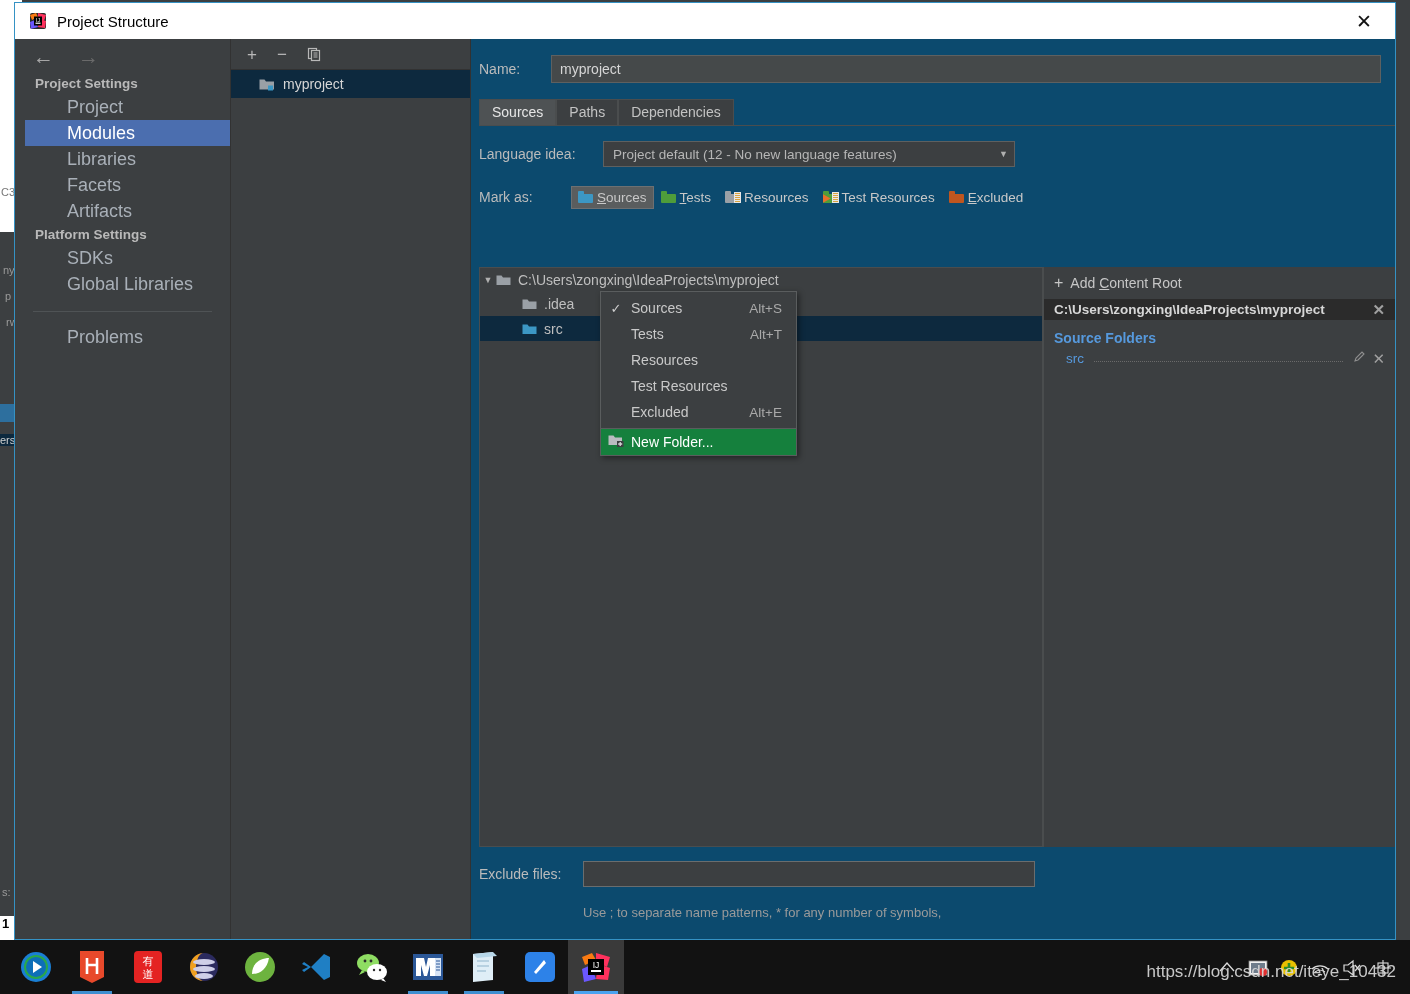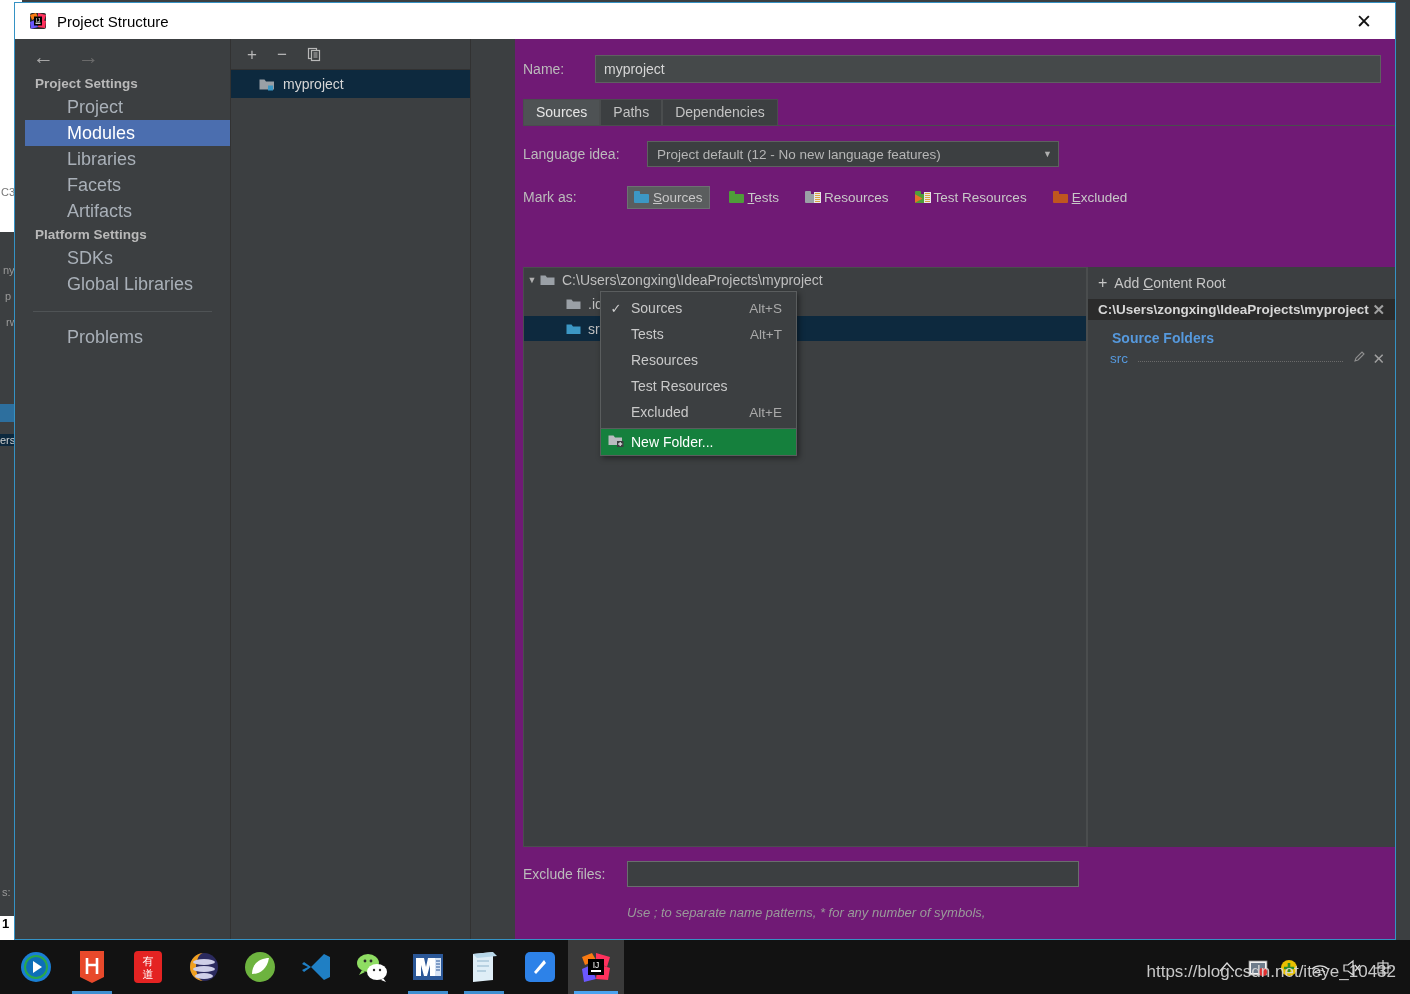--- a/index.html
+++ b/index.html
@@ -62,21 +62,21 @@
   .mod-toolbar{height:30px;display:flex;align-items:center;gap:20px;padding-left:16px;
     border-bottom:1px solid #323232;}
   .tb-ic{color:#b8b8b8;font-size:17px;line-height:1;display:inline-flex;align-items:center;}
   .mod-row{
     height:28px;display:flex;align-items:center;padding-left:28px;gap:8px;
     background:#0d293e;color:#d6d6d6;font-size:14px;
   }
 
   
   .main{
-    position:absolute;left:456px;top:36px;right:0;bottom:0;background:#701a75;overflow:hidden;margin-left:44px;
+    position:absolute;left:456px;top:36px;right:0;bottom:0;background:#0c4a6e;overflow:hidden;
   }
   .name-row{display:flex;align-items:center;height:32px;margin:14px 14px 0 8px;}
   .name-label{width:72px;font-size:14px;color:#bbbbbb;}
   .textfield{
     flex:1;height:28px;background:#45494a;border:1px solid #5e6060;box-sizing:border-box;
     color:#d6d6d6;font-size:14px;display:flex;align-items:center;padding-left:8px;
   }
   .tabs{display:flex;align-items:flex-end;height:26px;margin:14px 0 0 8px;}
   .tab{
     padding:4px 12px 5px 12px;font-size:14px;color:#c3c3c3;
@@ -87,21 +87,21 @@
 
   .lang-row{display:flex;align-items:center;height:28px;margin:14px 0 0 8px;}
   .lang-label{width:124px;font-size:14px;color:#bbbbbb;}
   .combo{
     width:412px;height:26px;background:#3c3f41;border:1px solid #5e6060;box-sizing:border-box;
     display:flex;align-items:center;padding:0 6px 0 9px;color:#b6b6b6;font-size:13.5px;
     justify-content:space-between;
   }
   .combo-arrow{font-size:9px;color:#b0b0b0;}
 
-  .mark-row{display:flex;align-items:center;height:26px;margin:16px 0 0 8px;gap:12px;}
+  .mark-row{display:flex;align-items:center;height:26px;margin:16px 0 0 8px;gap:0;}
   .mark-label{width:92px;font-size:14px;color:#bbbbbb;}
   .mark-btn{
     display:inline-flex;align-items:center;gap:4px;padding:3px 6px;font-size:13.5px;color:#c8c8c8;
     border:1px solid transparent;
   }
   .mark-btn.pressed{background:#5a5d5e;border:1px solid #6d7072;}
   .mark-btn u{text-decoration:underline;}
 
   
   .fold{display:inline-block;width:15px;height:12px;position:relative;flex:none;}
@@ -124,21 +124,21 @@
     position:absolute;left:572px;top:228px;right:0;bottom:92px;background:#3c3f41;
     border-left:1px solid #4a4d4e;box-sizing:border-box;overflow:hidden;
   }
   .croot-add{display:flex;align-items:center;gap:7px;padding:8px 0 8px 10px;font-size:14px;color:#c6c6c6;}
   .croot-plus{font-size:16px;color:#c6c6c6;line-height:1;}
   .croot-head{
     background:#2b2b2b;display:flex;align-items:center;justify-content:space-between;
     padding:3px 10px 3px 10px;font-weight:bold;font-size:13.5px;color:#d7d7d7;
   }
   .xbtn{color:#a0a0a0;font-size:15px;line-height:1;}
-  .croot-sec{font-weight:bold;color:#5699dd;font-size:14px;padding:10px 0 2px 24px;}
+  .croot-sec{font-weight:bold;color:#5699dd;font-size:14px;padding:10px 0 2px 10px;}
   .croot-entry{display:flex;align-items:center;padding:2px 10px 2px 22px;gap:6px;font-size:13.5px;}
   .croot-entry .nm{color:#5699dd;}
   .dots{flex:1;border-bottom:1px dotted #6a6a6a;margin:0 4px 3px 4px;height:10px;}
   .pencil{color:#8f8f8f;font-size:12px;transform:rotate(0deg);}
 
   
   .ctxmenu{
     position:absolute;left:585px;top:288px;width:195px;background:#3c3f41;
     border:1px solid #5a5d5e;box-shadow:2px 2px 6px rgba(0,0,0,.45);z-index:40;
     padding:3px 0 0 0;
@@ -151,21 +151,21 @@
   .ctx-key{color:#a9a9a9;font-size:13.5px;padding-right:4px;}
   .ctx-sep{height:1px;background:#5a5d5e;margin:3px 0 0 0;}
   .ctx-item.hl{background:#15803d;color:#ffffff;}
   .ctx-item.hl .ctx-label{color:#ffffff;}
 
   
   .excl-row{position:absolute;left:8px;bottom:52px;display:flex;align-items:center;width:556px;}
   .excl-label{width:104px;font-size:14px;color:#bbbbbb;}
   .excl-field{flex:1;height:26px;background:#3c3f41;border:1px solid #6a6d6e;box-sizing:border-box;}
   .excl-hint{
-    position:absolute;left:112px;bottom:18px;width:460px;font-size:13px;color:#9a9a9a;line-height:16px;font-style:italic;
+    position:absolute;left:112px;bottom:18px;width:460px;font-size:13px;color:#9a9a9a;line-height:16px;
   }
 
   
   .taskbar{
     position:absolute;left:0;bottom:0;width:1410px;height:54px;background:#121212;
   }
   .tb-items{position:absolute;left:8px;top:0;height:54px;display:flex;align-items:center;gap:0;}
   .tb-app{width:56px;height:54px;display:flex;align-items:center;justify-content:center;position:relative;}
   .tb-app.active{background:#3a3a3a;}
   .tb-app.active::after{content:"";position:absolute;left:6px;right:6px;bottom:0;height:3px;background:#4aa3f0;}

